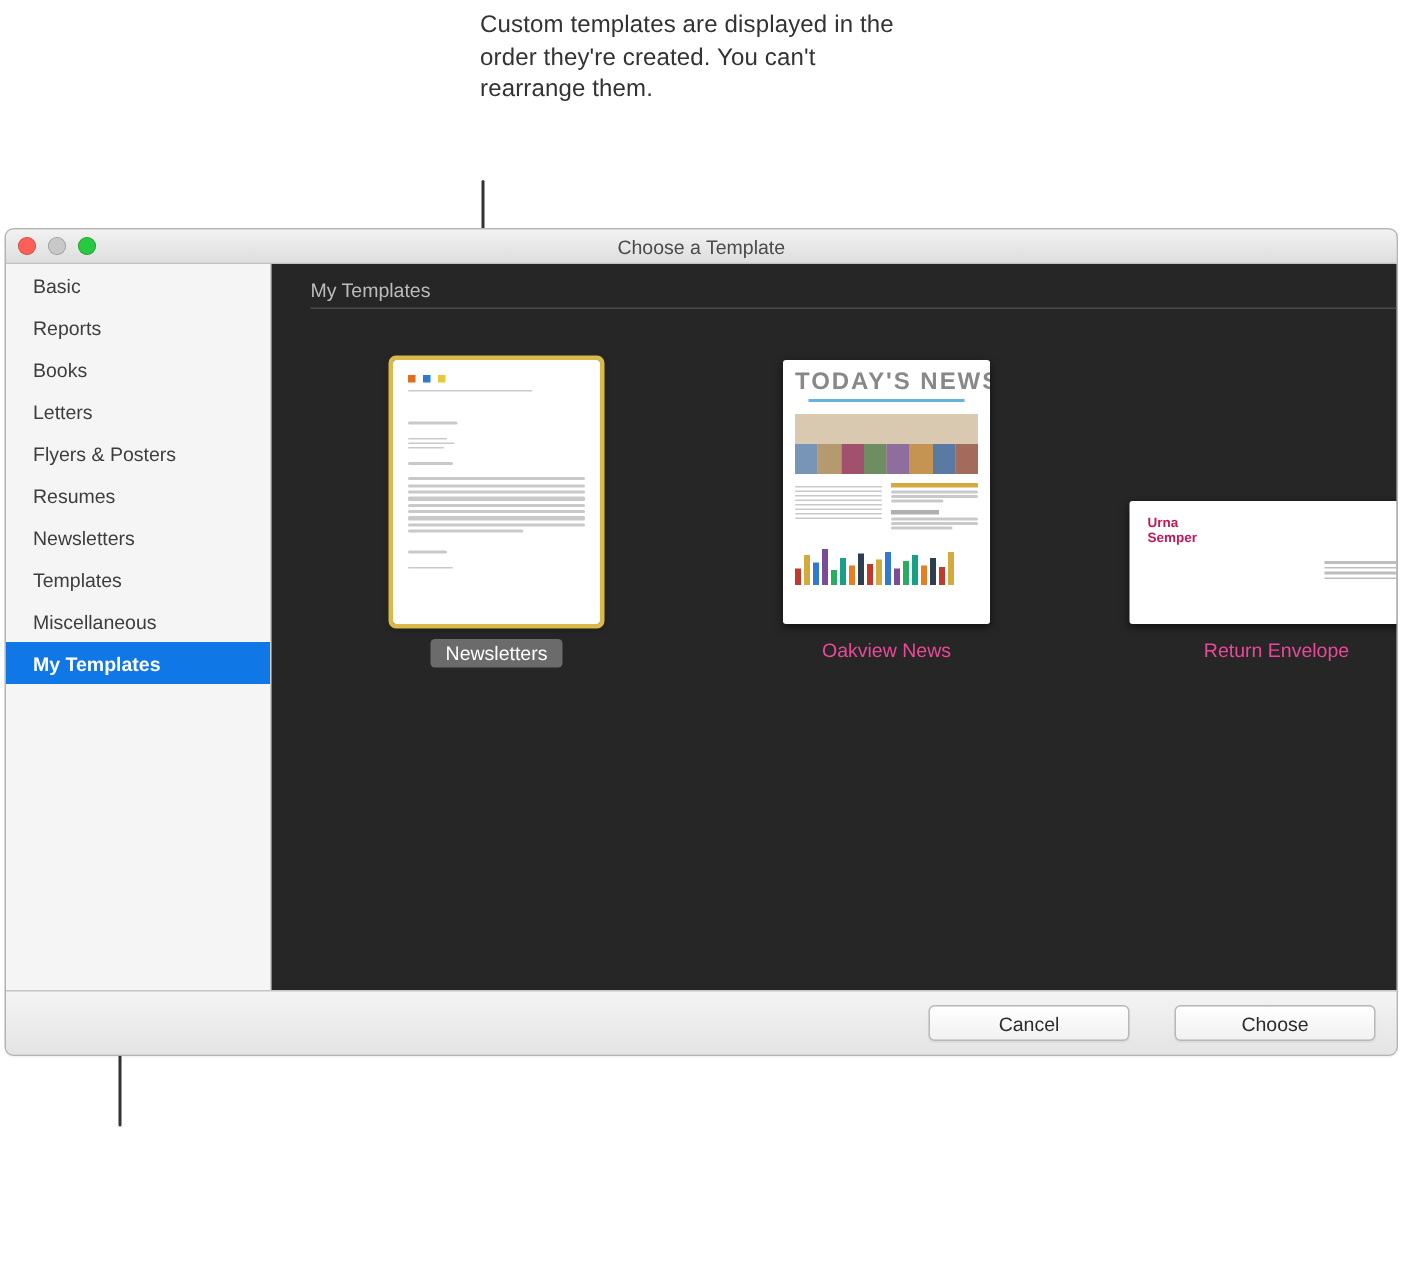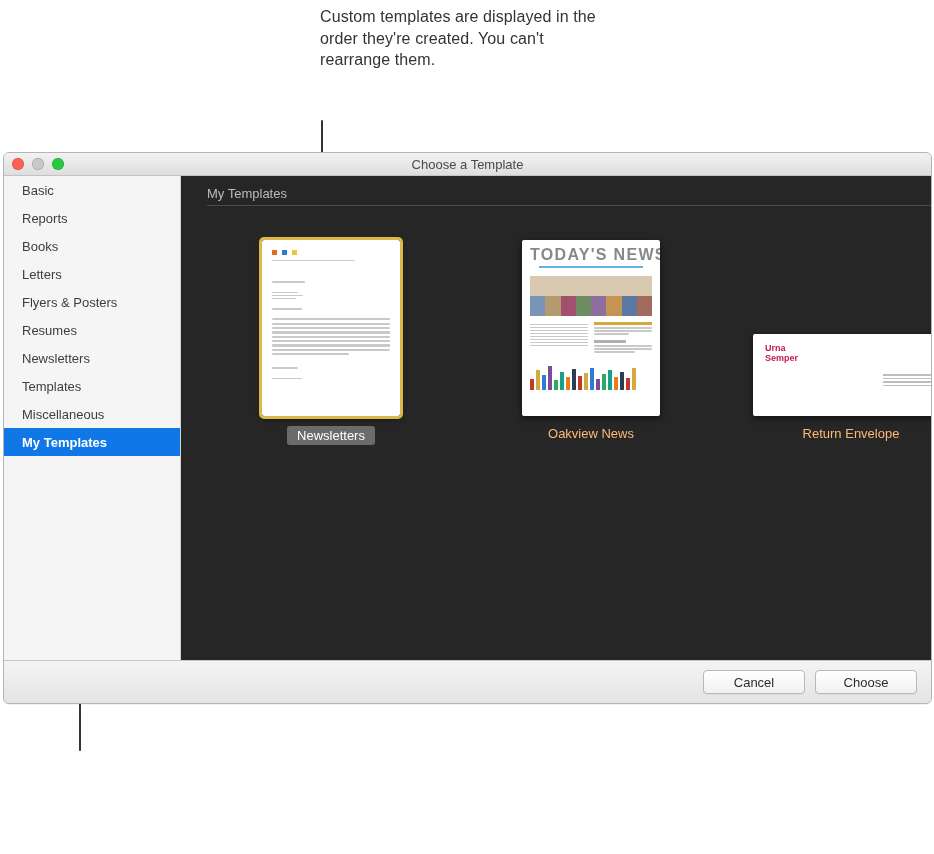--- a/index.html
+++ b/index.html
@@ -75,37 +75,38 @@
     display:flex;flex-direction:column;align-items:center;gap:10px;
     width:200px;
   }
   .thumb{
     width:138px;height:176px;background:#fff;border-radius:2px;
     box-shadow:0 2px 6px rgba(0,0,0,.6);
     position:relative;overflow:hidden;
   }
   .thumb.selected{outline:3px solid #d8b94a;outline-offset:0;}
   .thumb.envelope{width:196px;height:82px;margin-top:94px;}
-  .template-label{color:#fdba74;font-size:13px;text-align:center;}
+  .template-label{color:#ec4899;font-size:13px;text-align:center;}
   .template-label.pill{
     background:#6b6b6b;color:#fff;border-radius:3px;padding:2px 10px;
   }
 
   
   .footer{
     height:42px;flex:0 0 42px;background:linear-gradient(#f4f4f4,#e4e4e4);
     border-top:1px solid #c6c6c6;
     display:flex;align-items:center;justify-content:flex-end;gap:10px;padding:0 14px;
   }
   .btn{
     min-width:84px;height:22px;border-radius:4px;border:1px solid var(--button-border);
     background:var(--button-bg);font-size:13px;color:#2b2b2b;
-    display:flex;align-items:center;justify-content:center;padding:0 8px;
+    display:flex;align-items:center;justify-content:center;padding:0 24px;
     box-shadow:0 1px 0 rgba(255,255,255,.6) inset, 0 1px 1px rgba(0,0,0,.05);
     cursor:default;
+    margin-left:20px;
   }
 
   
   .tline{height:2.2px;background:#c9c9c9;border-radius:1px;margin:2.2px 0;}
   .tline.tiny{height:1.5px;margin:1.5px 0;}
 
   
   .letterhead .hdr-row{display:flex;align-items:center;gap:5px;padding:10px 10px 3px 10px;}
   .logo-sq{width:5px;height:5px;}
   .letterhead .sub{padding:0 10px 6px 10px;}

